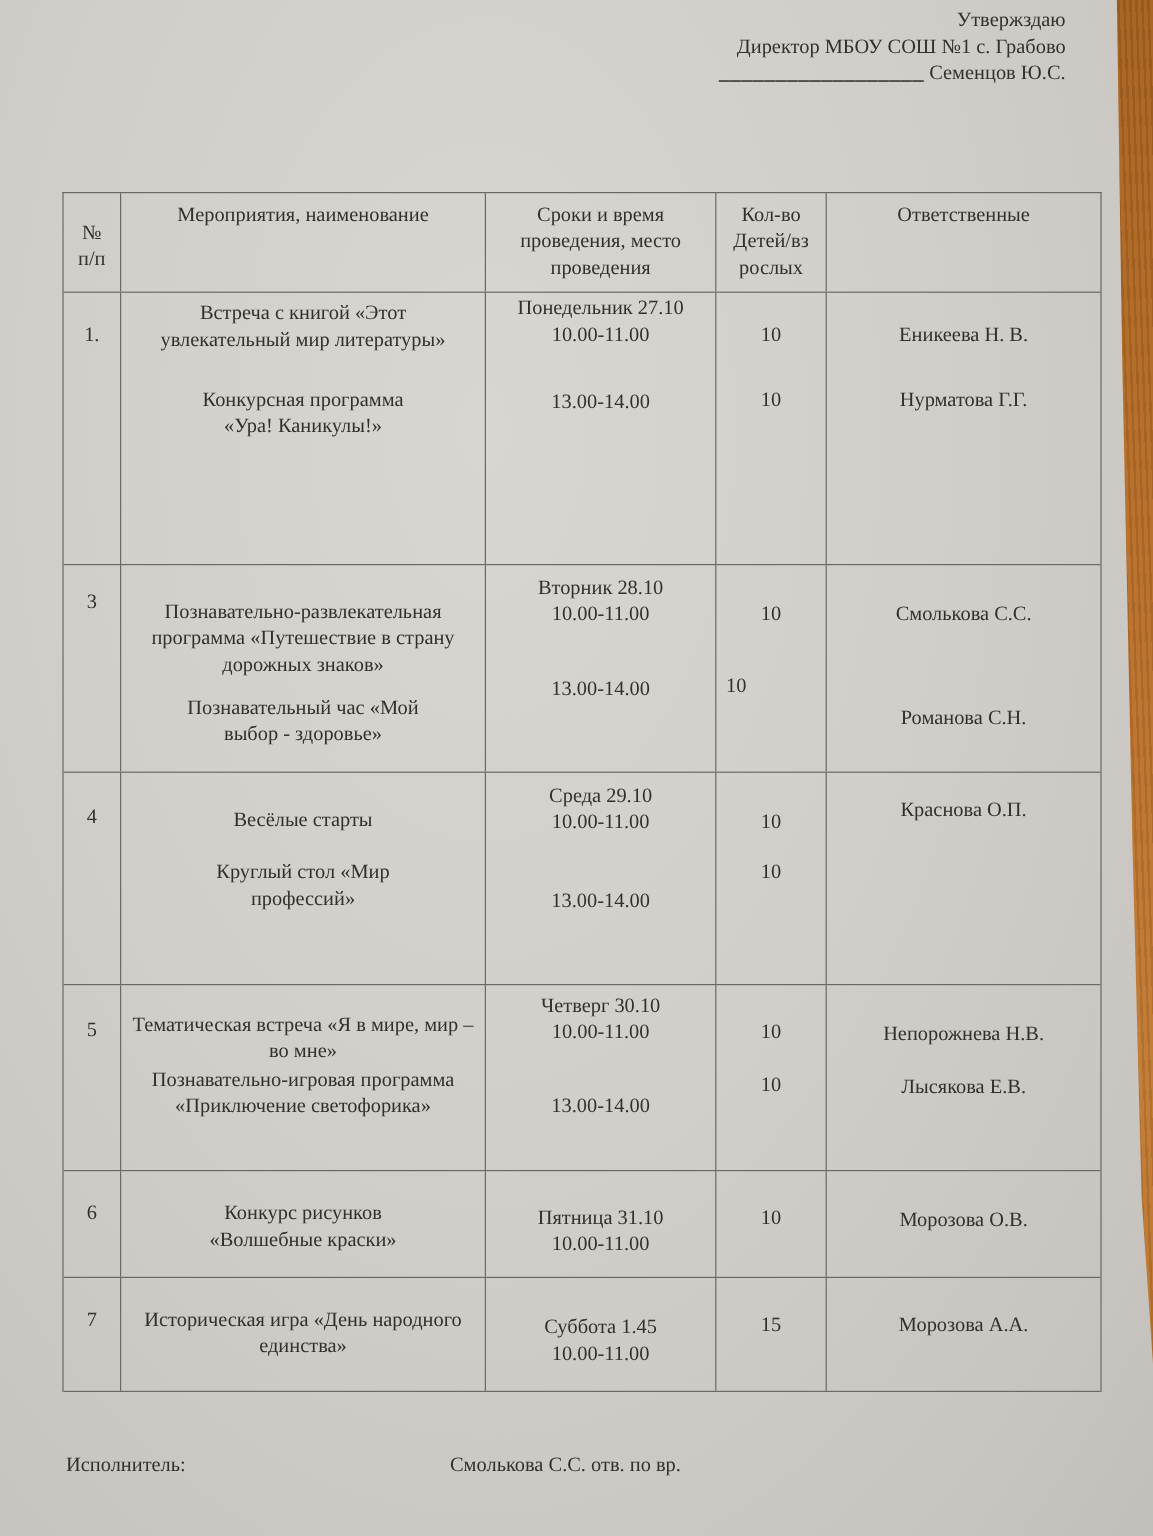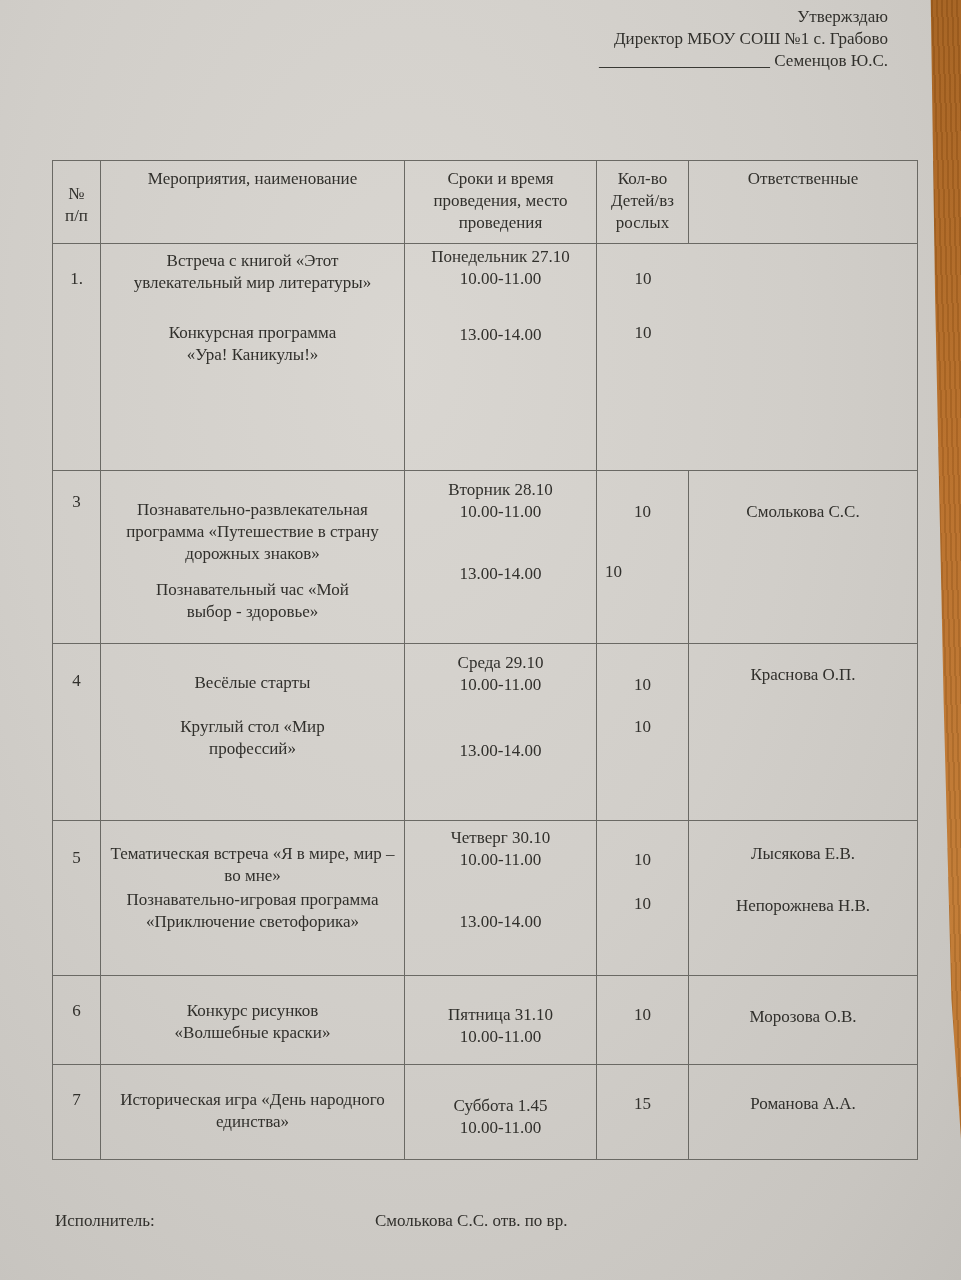--- a/index.html
+++ b/index.html
@@ -79,20 +79,24 @@
       </div>
       <div class="cell">
         <span class="b" style="margin-top:2px">Понедельник 27.10</span>
         <span class="b">10.00-11.00</span>
         <span class="b" style="margin-top:34px">13.00-14.00</span>
       </div>
       <div class="cell">
         <span class="b" style="margin-top:24px">10</span>
         <span class="b" style="margin-top:32px">10</span>
       </div>
+      <div class="cell">
+        <span class="b" style="margin-top:24px">Еникеева Н. В.</span>
+        <span class="b" style="margin-top:32px">Нурматова Г.Г.</span>
+      </div>
     </div>
 
     <div class="trow" style="height:172px">
       <div class="cell">
         <span class="b" style="margin-top:20px">3</span>
       </div>
       <div class="cell">
         <span class="b ev" style="margin-top:28px;max-width:262px">Познавательно-развлекательная программа «Путешествие в страну дорожных знаков»</span>
         <span class="b ev" style="margin-top:14px;max-width:200px">Познавательный час «Мой выбор - здоровье»</span>
       </div>
@@ -100,20 +104,21 @@
         <span class="b" style="margin-top:8px">Вторник 28.10</span>
         <span class="b">10.00-11.00</span>
         <span class="b" style="margin-top:40px">13.00-14.00</span>
       </div>
       <div class="cell">
         <span class="b" style="margin-top:30px">10</span>
         <span class="b cnt-left" style="margin-top:38px">10</span>
       </div>
       <div class="cell">
         <span class="b" style="margin-top:30px">Смолькова С.С.</span>
+        <span class="b" style="margin-top:64px">Романова С.Н.</span>
       </div>
     </div>
 
     <div class="trow" style="height:176px">
       <div class="cell">
         <span class="b" style="margin-top:26px">4</span>
       </div>
       <div class="cell">
         <span class="b ev" style="margin-top:28px">Весёлые старты</span>
         <span class="b ev" style="margin-top:22px;max-width:180px">Круглый стол «Мир профессий»</span>
@@ -143,22 +148,22 @@
       <div class="cell">
         <span class="b" style="margin-top:6px">Четверг 30.10</span>
         <span class="b">10.00-11.00</span>
         <span class="b" style="margin-top:40px">13.00-14.00</span>
       </div>
       <div class="cell">
         <span class="b" style="margin-top:28px">10</span>
         <span class="b" style="margin-top:22px">10</span>
       </div>
       <div class="cell">
+        <span class="b" style="margin-top:30px">Непорожнева Н.В.</span>
         <span class="b" style="margin-top:22px">Лысякова Е.В.</span>
-        <span class="b" style="margin-top:30px">Непорожнева Н.В.</span>
       </div>
     </div>
 
     <div class="trow" style="height:88px">
       <div class="cell">
         <span class="b" style="margin-top:24px">6</span>
       </div>
       <div class="cell">
         <span class="b ev" style="margin-top:24px;max-width:170px">Конкурс рисунков «Волшебные краски»</span>
       </div>
@@ -182,21 +187,21 @@
         <span class="b ev" style="margin-top:24px;max-width:280px">Историческая игра «День народного единства»</span>
       </div>
       <div class="cell">
         <span class="b" style="margin-top:30px">Суббота 1.45</span>
         <span class="b">10.00-11.00</span>
       </div>
       <div class="cell">
         <span class="b" style="margin-top:28px">15</span>
       </div>
       <div class="cell">
-        <span class="b" style="margin-top:28px">Романова А.А.</span>
+        <span class="b" style="margin-top:28px">Морозова А.А.</span>
       </div>
     </div>
 
   </div>
 
   <div class="footer">
     <span class="f-label">Исполнитель:</span>
     <span class="f-text">Смолькова С.С. отв. по вр.</span>
   </div>
 

